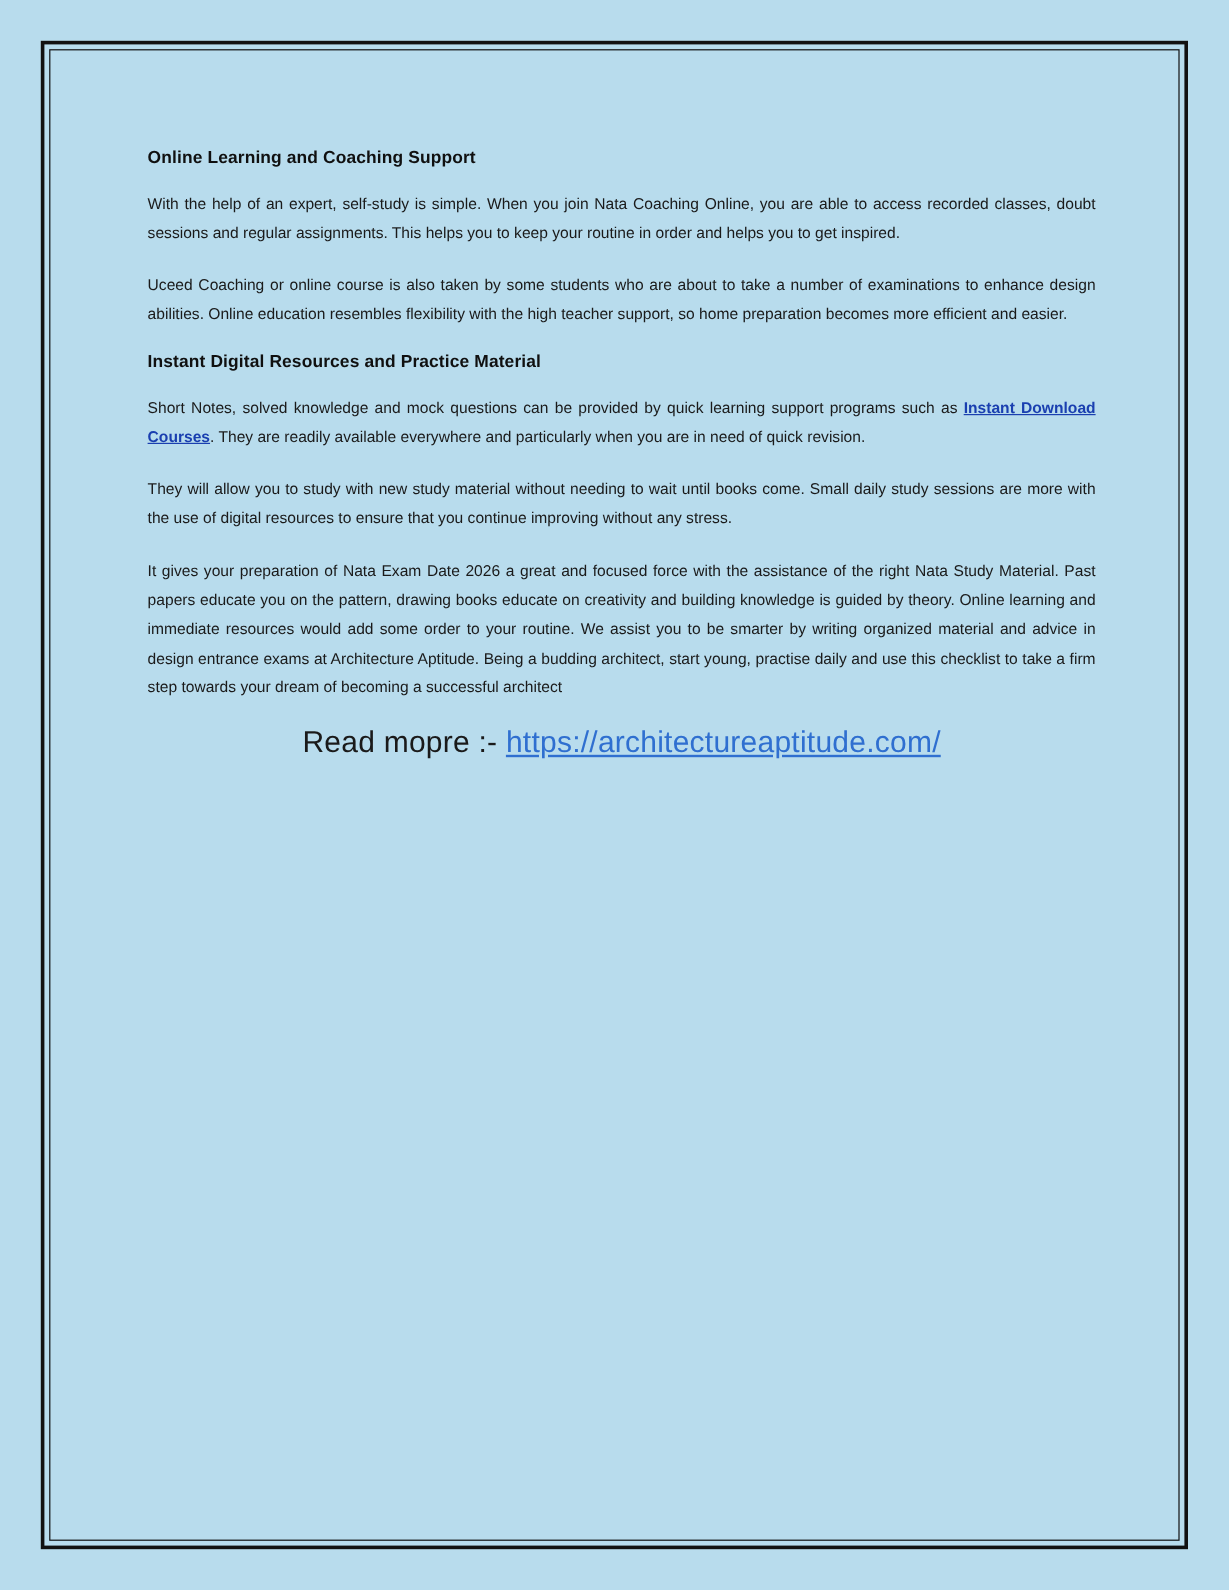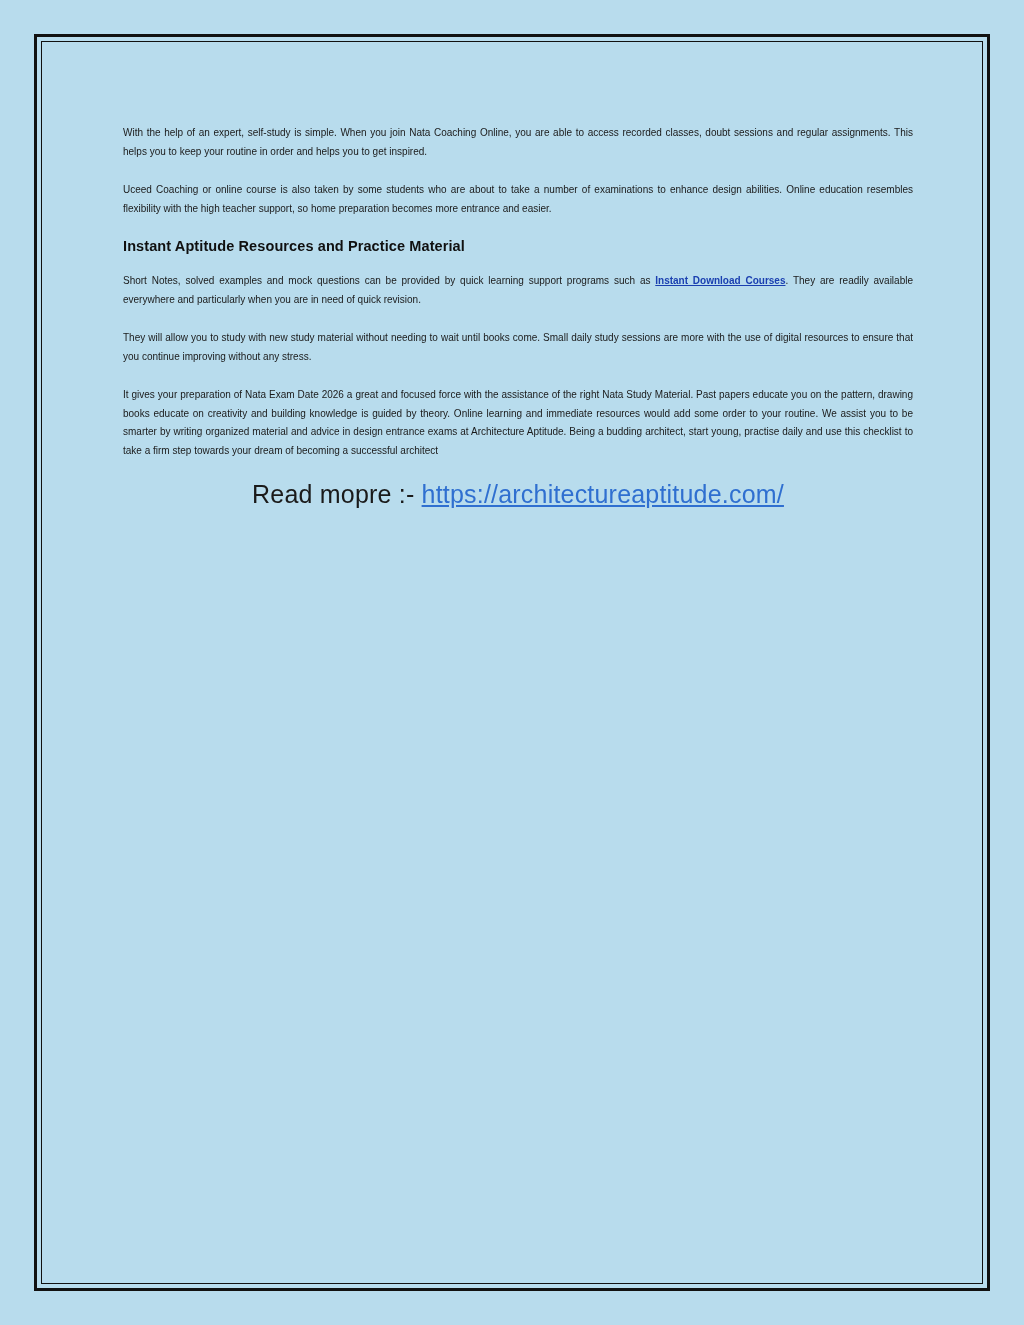--- a/index.html
+++ b/index.html
@@ -39,21 +39,21 @@
     width: 790px;
   }
   h2.heading {
     font-size: 14.5px;
     font-weight: bold;
     color: #101010;
     margin: 0 0 18px 0;
     letter-spacing: 0.1px;
   }
   p.para {
-    font-size: 10px;
+    font-size: 13px;
     line-height: 1.85;
     color: #1a1a1a;
     margin: 0 0 20px 0;
     text-align: justify;
     text-justify: inter-word;
   }
   a.inline-link {
     color: #1a3fb0;
     font-weight: bold;
     text-decoration: underline;
@@ -71,25 +71,26 @@
   }
   .nowrap { white-space: nowrap; }
 </style>
 </head>
 <body>
 
 <div class="page">
   <div class="page-inner">
     <div class="content">
 
+      <h2 class="heading">Online Learning and Coaching Support</h2>
       <p class="para">With the help of an expert, self-study is simple. When you join Nata Coaching Online, you are able to access recorded classes, doubt sessions and regular assignments. This helps you to keep your routine in order and helps you to get inspired.</p>
-      <p class="para">Uceed Coaching or online course is also taken by some students who are about to take a number of examinations to enhance design abilities. Online education resembles flexibility with the high teacher support, so home preparation becomes more entrance and easier.</p>
+      <p class="para">Uceed Coaching or online course is also taken by some students who are about to take a number of examinations to enhance design abilities. Online education resembles flexibility with the high teacher support, so home preparation becomes more efficient and easier.</p>
 
-      <h2 class="heading">Instant Aptitude Resources and Practice Material</h2>
-      <p class="para"><span>Short Notes, solved examples and mock questions can be provided by quick learning support programs such as </span><a class="inline-link" href="#">Instant Download Courses</a><span>. They are readily available everywhere and particularly when you are in need of quick revision.</span></p>
+      <h2 class="heading">Instant Digital Resources and Practice Material</h2>
+      <p class="para"><span>Short Notes, solved knowledge and mock questions can be provided by quick learning support programs such as </span><a class="inline-link" href="#">Instant Download Courses</a><span>. They are readily available everywhere and particularly when you are in need of quick revision.</span></p>
       <p class="para">They will allow you to study with new study material without needing to wait until books come. Small daily study sessions are more with the use of digital resources to ensure that you continue improving without any stress.</p>
 
       <p class="para">It gives your preparation of Nata Exam Date 2026 a great and focused force with the assistance of the right Nata Study Material. Past papers educate you on the pattern, drawing books educate on creativity and building knowledge is guided by theory. Online learning and immediate resources would add some order to your routine. We assist you to be smarter by writing organized material and advice in design entrance exams at Architecture Aptitude. Being a budding architect, start young, practise daily and use this checklist to take a firm step towards your dream of becoming a successful architect</p>
 
       <div class="readmore"><span class="nowrap">Read mopre :- </span><a href="#">https://architectureaptitude.com/</a></div>
 
     </div>
   </div>
 </div>
 

